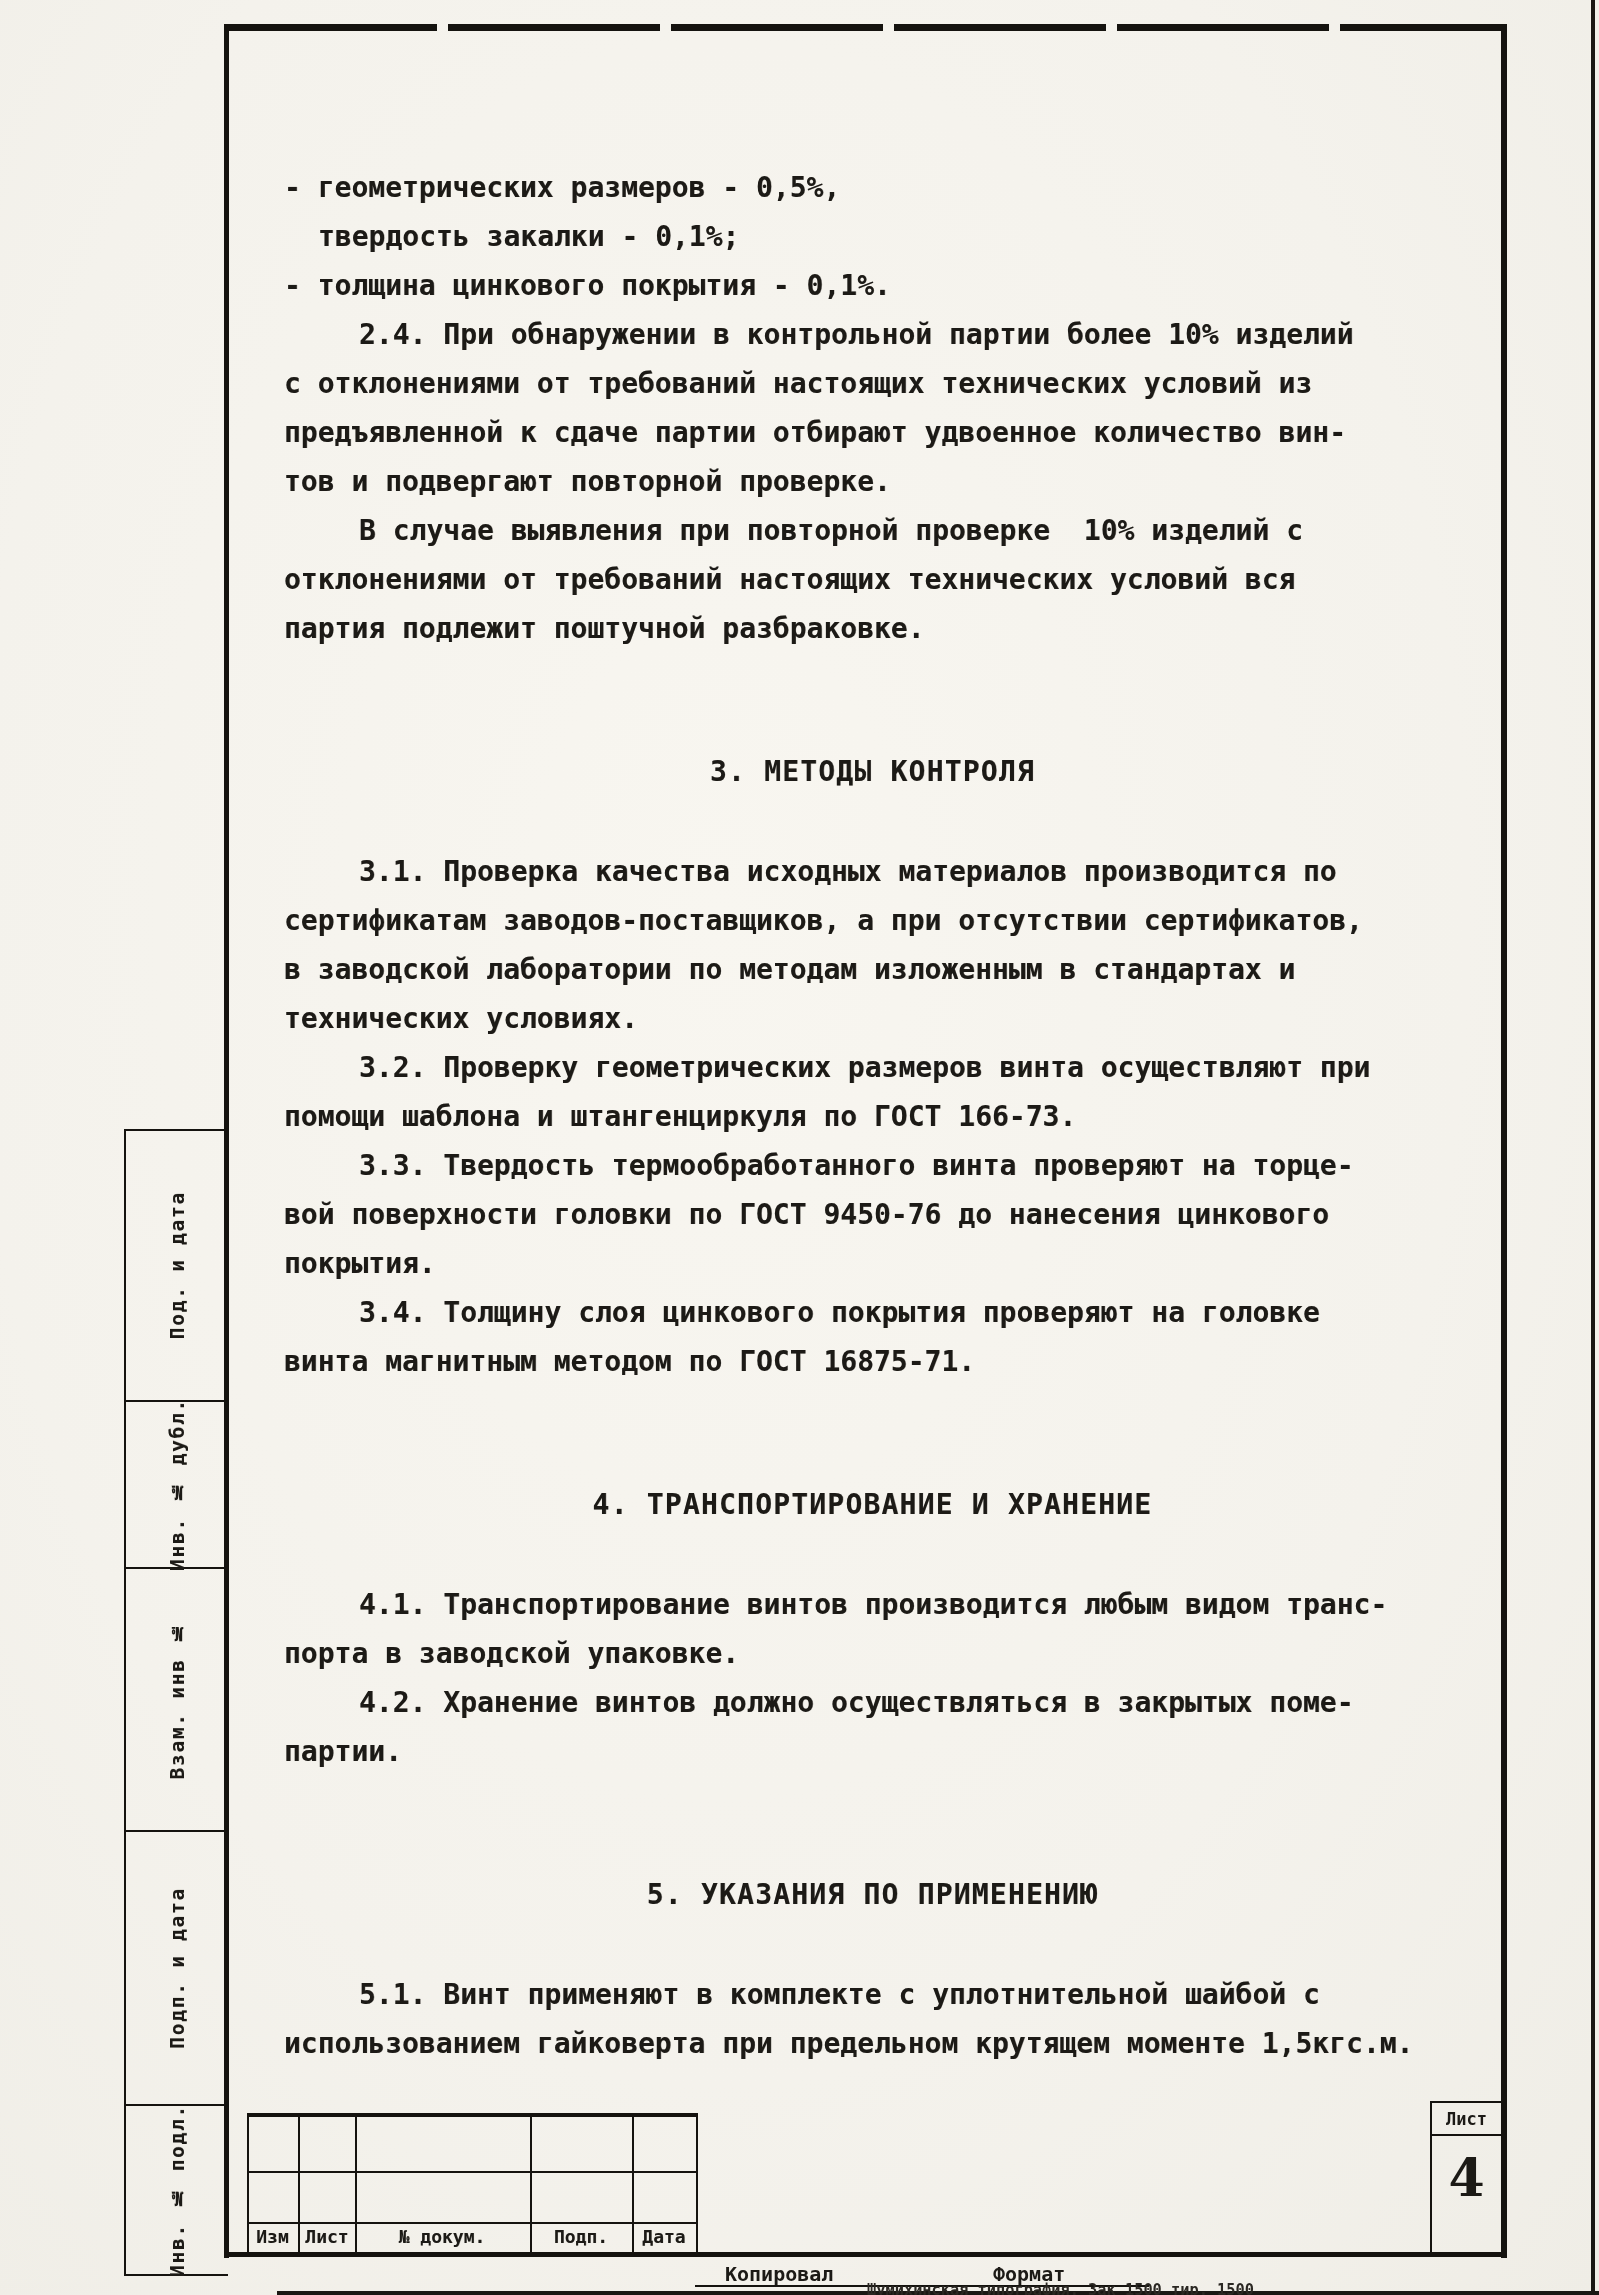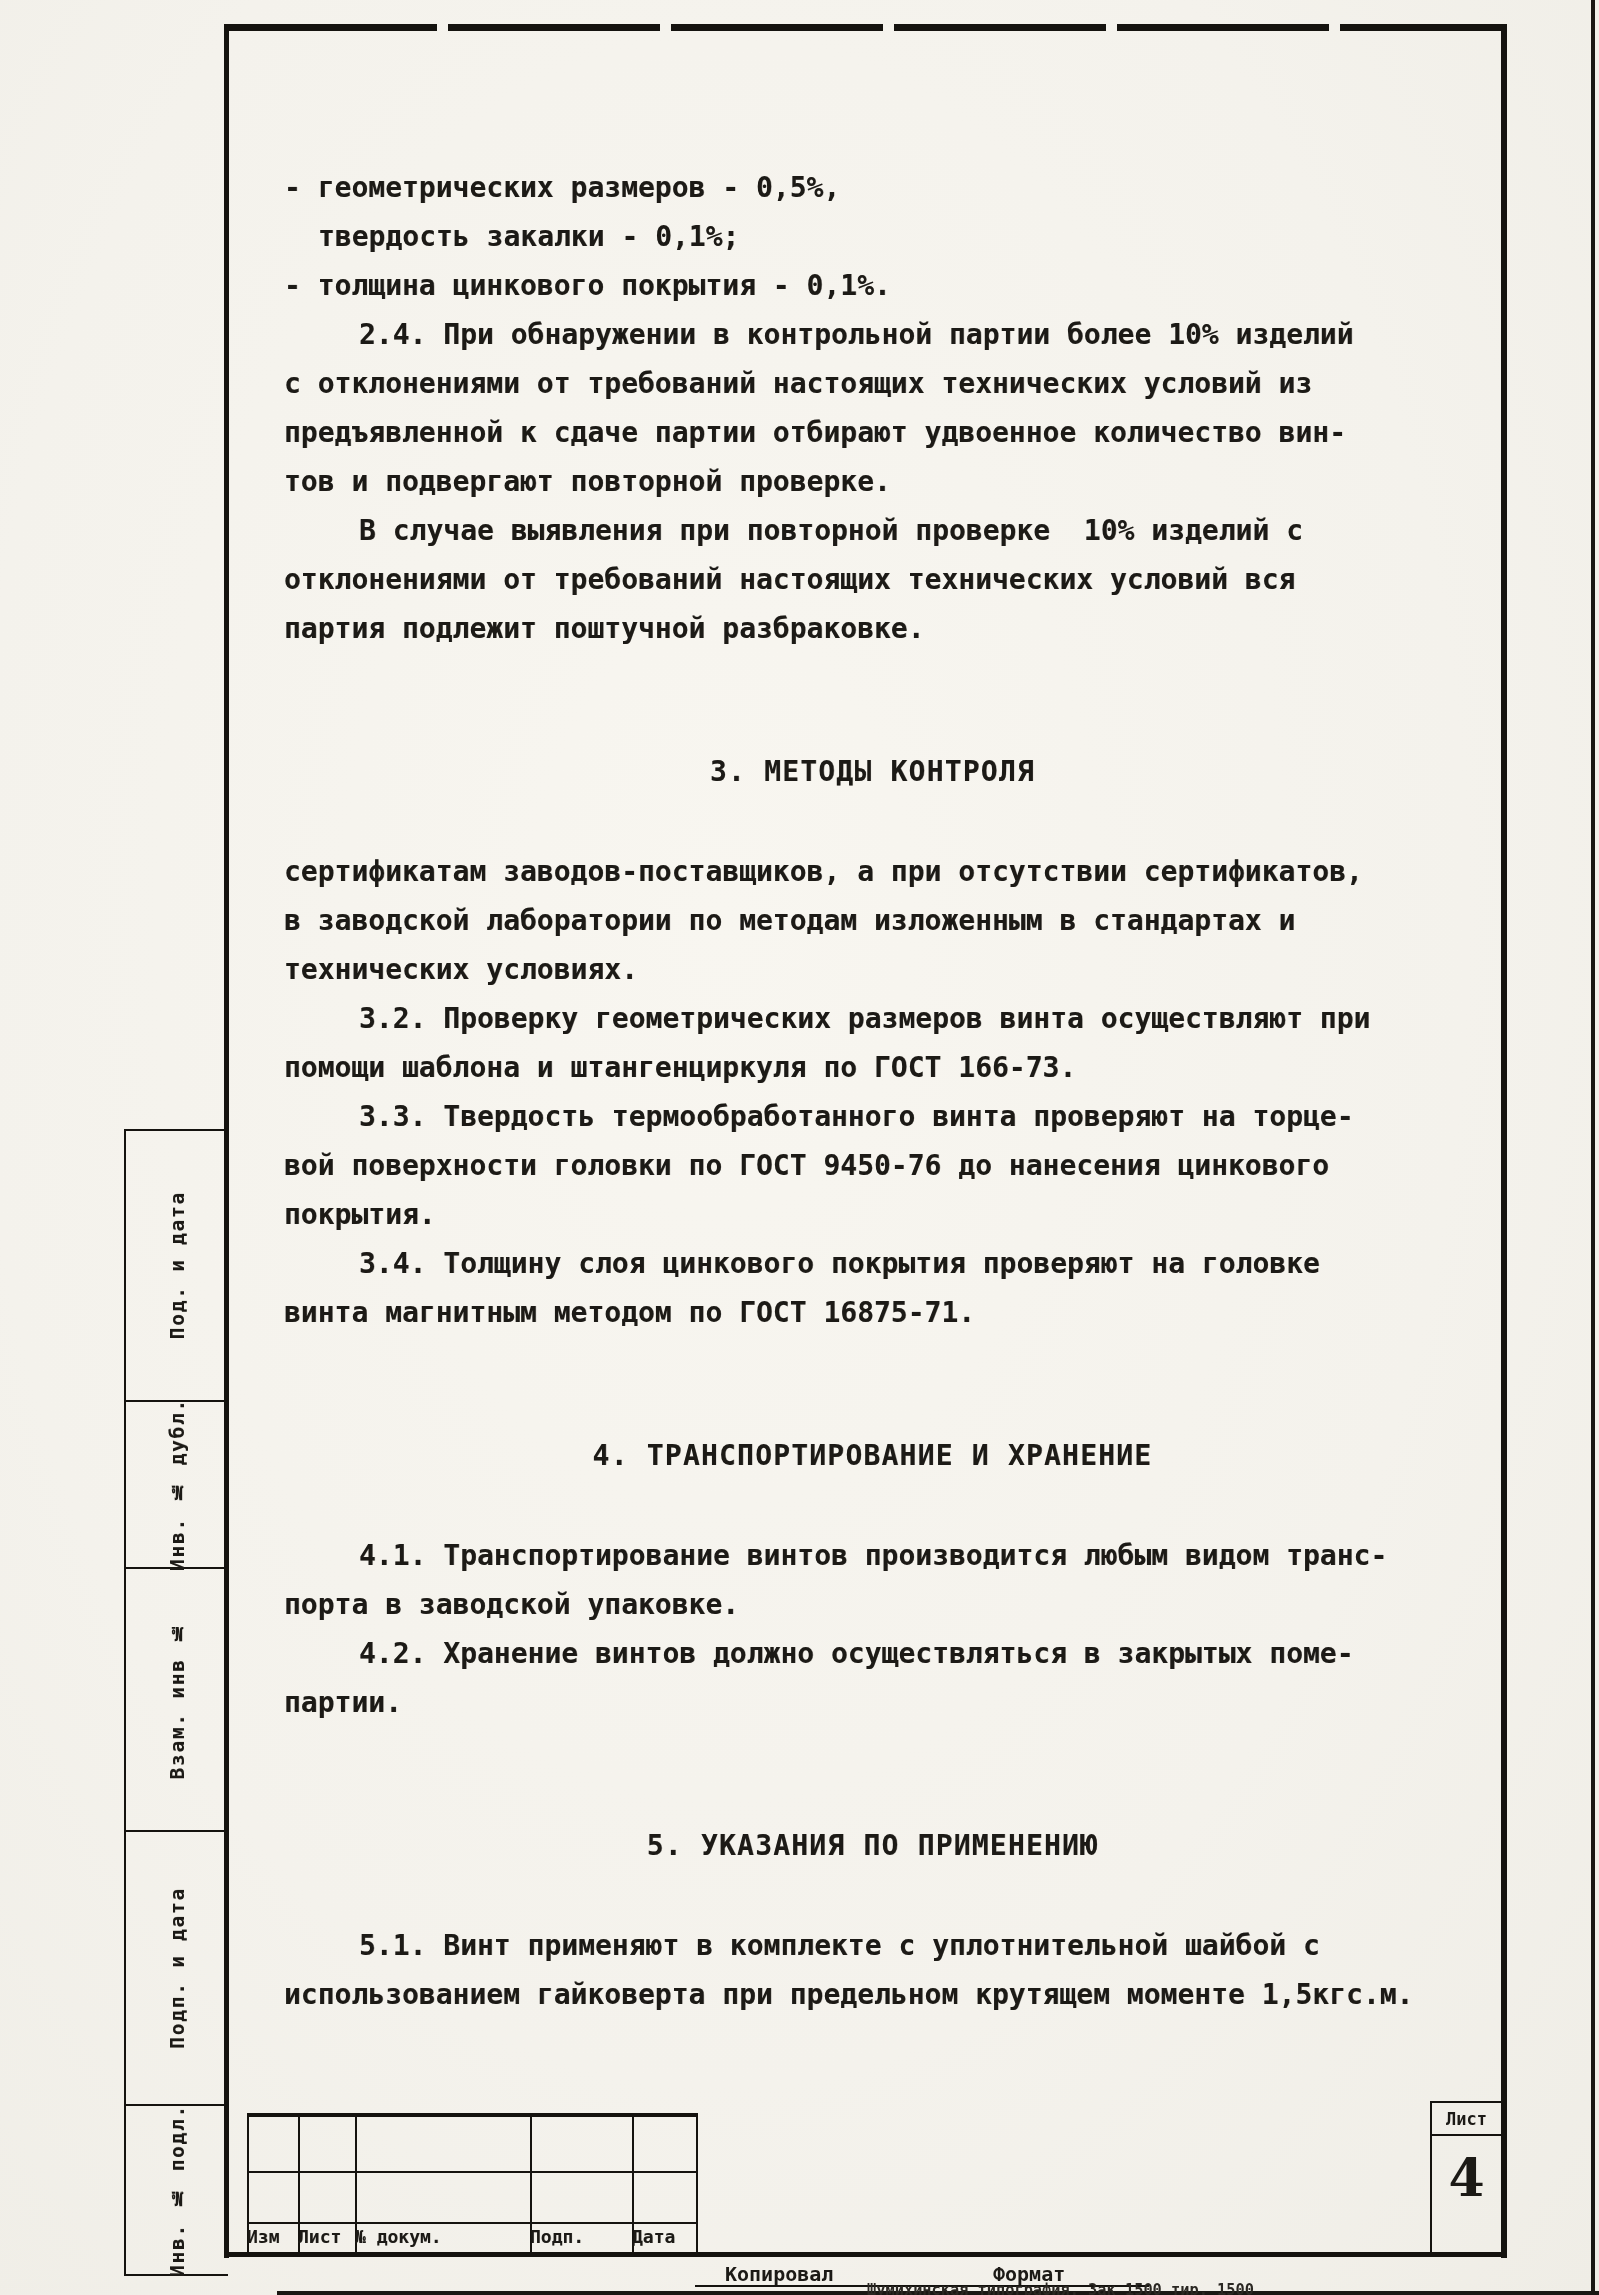--- a/index.html
+++ b/index.html
@@ -64,21 +64,21 @@
     position: absolute; left: 247px; top: 2113px; width: 451px; height: 141px;
     border-top: 4.1px solid #15130f;
   }
   .rev-v { position: absolute; top: 0; width: 2.4px; height: 100%; background: #15130f; }
   .rv0 { left: 0; } .rv1 { left: 51px; } .rv2 { left: 108px; }
   .rv3 { left: 283px; } .rv4 { left: 385px; } .rv5 { left: 449px; }
   .rev-h { position: absolute; left: 0; width: 100%; height: 2.4px; background: #15130f; }
   .rh1 { top: 54px; } .rh2 { top: 105px; }
   .rev-label {
     position: absolute; bottom: 2.4px; height: 29.5px; line-height: 29.5px;
-    font-size: 18px; font-weight: bold; 
+    font-size: 18px; font-weight: bold; text-align: center;
     text-shadow: 0.3px 0.3px 0.3px rgba(25,22,16,0.3);
   }
   .rc0 { left: 0;     width: 51px; }
   .rc1 { left: 51px;  width: 58px; }
   .rc2 { left: 108px; width: 174px; margin-top: 39px; }
   .rc3 { left: 283px; width: 102px; }
   .rc4 { left: 385px; width: 64px; }
 
   .docnum {
     position: absolute; left: 736px; top: 2145px; width: 412px;
@@ -125,20 +125,21 @@
       <div class="tl ind1">твердость закалки - 0,1%;</div>
       <div class="tl ind0">- толщина цинкового покрытия - 0,1%.</div>
       <div class="tl ind2">2.4. При обнаружении в контрольной партии более 10% изделий</div>
       <div class="tl ind0">с отклонениями от требований настоящих технических условий из</div>
       <div class="tl ind0">предъявленной к сдаче партии отбирают удвоенное количество вин-</div>
       <div class="tl ind0">тов и подвергают повторной проверке.</div>
       <div class="tl ind2">В случае выявления при повторной проверке  10% изделий с</div>
       <div class="tl ind0">отклонениями от требований настоящих технических условий вся</div>
       <div class="tl ind0">партия подлежит поштучной разбраковке.</div>
       <div class="tl h">3. МЕТОДЫ КОНТРОЛЯ</div>
+      <div class="tl ind2">3.1. Проверка качества исходных материалов производится по</div>
       <div class="tl ind0">сертификатам заводов-поставщиков, а при отсутствии сертификатов,</div>
       <div class="tl ind0">в заводской лаборатории по методам изложенным в стандартах и</div>
       <div class="tl ind0">технических условиях.</div>
       <div class="tl ind2">3.2. Проверку геометрических размеров винта осуществляют при</div>
       <div class="tl ind0">помощи шаблона и штангенциркуля по ГОСТ 166-73.</div>
       <div class="tl ind2">3.3. Твердость термообработанного винта проверяют на торце-</div>
       <div class="tl ind0">вой поверхности головки по ГОСТ 9450-76 до нанесения цинкового</div>
       <div class="tl ind0">покрытия.</div>
       <div class="tl ind2">3.4. Толщину слоя цинкового покрытия проверяют на головке</div>
       <div class="tl ind0">винта магнитным методом по ГОСТ 16875-71.</div>

